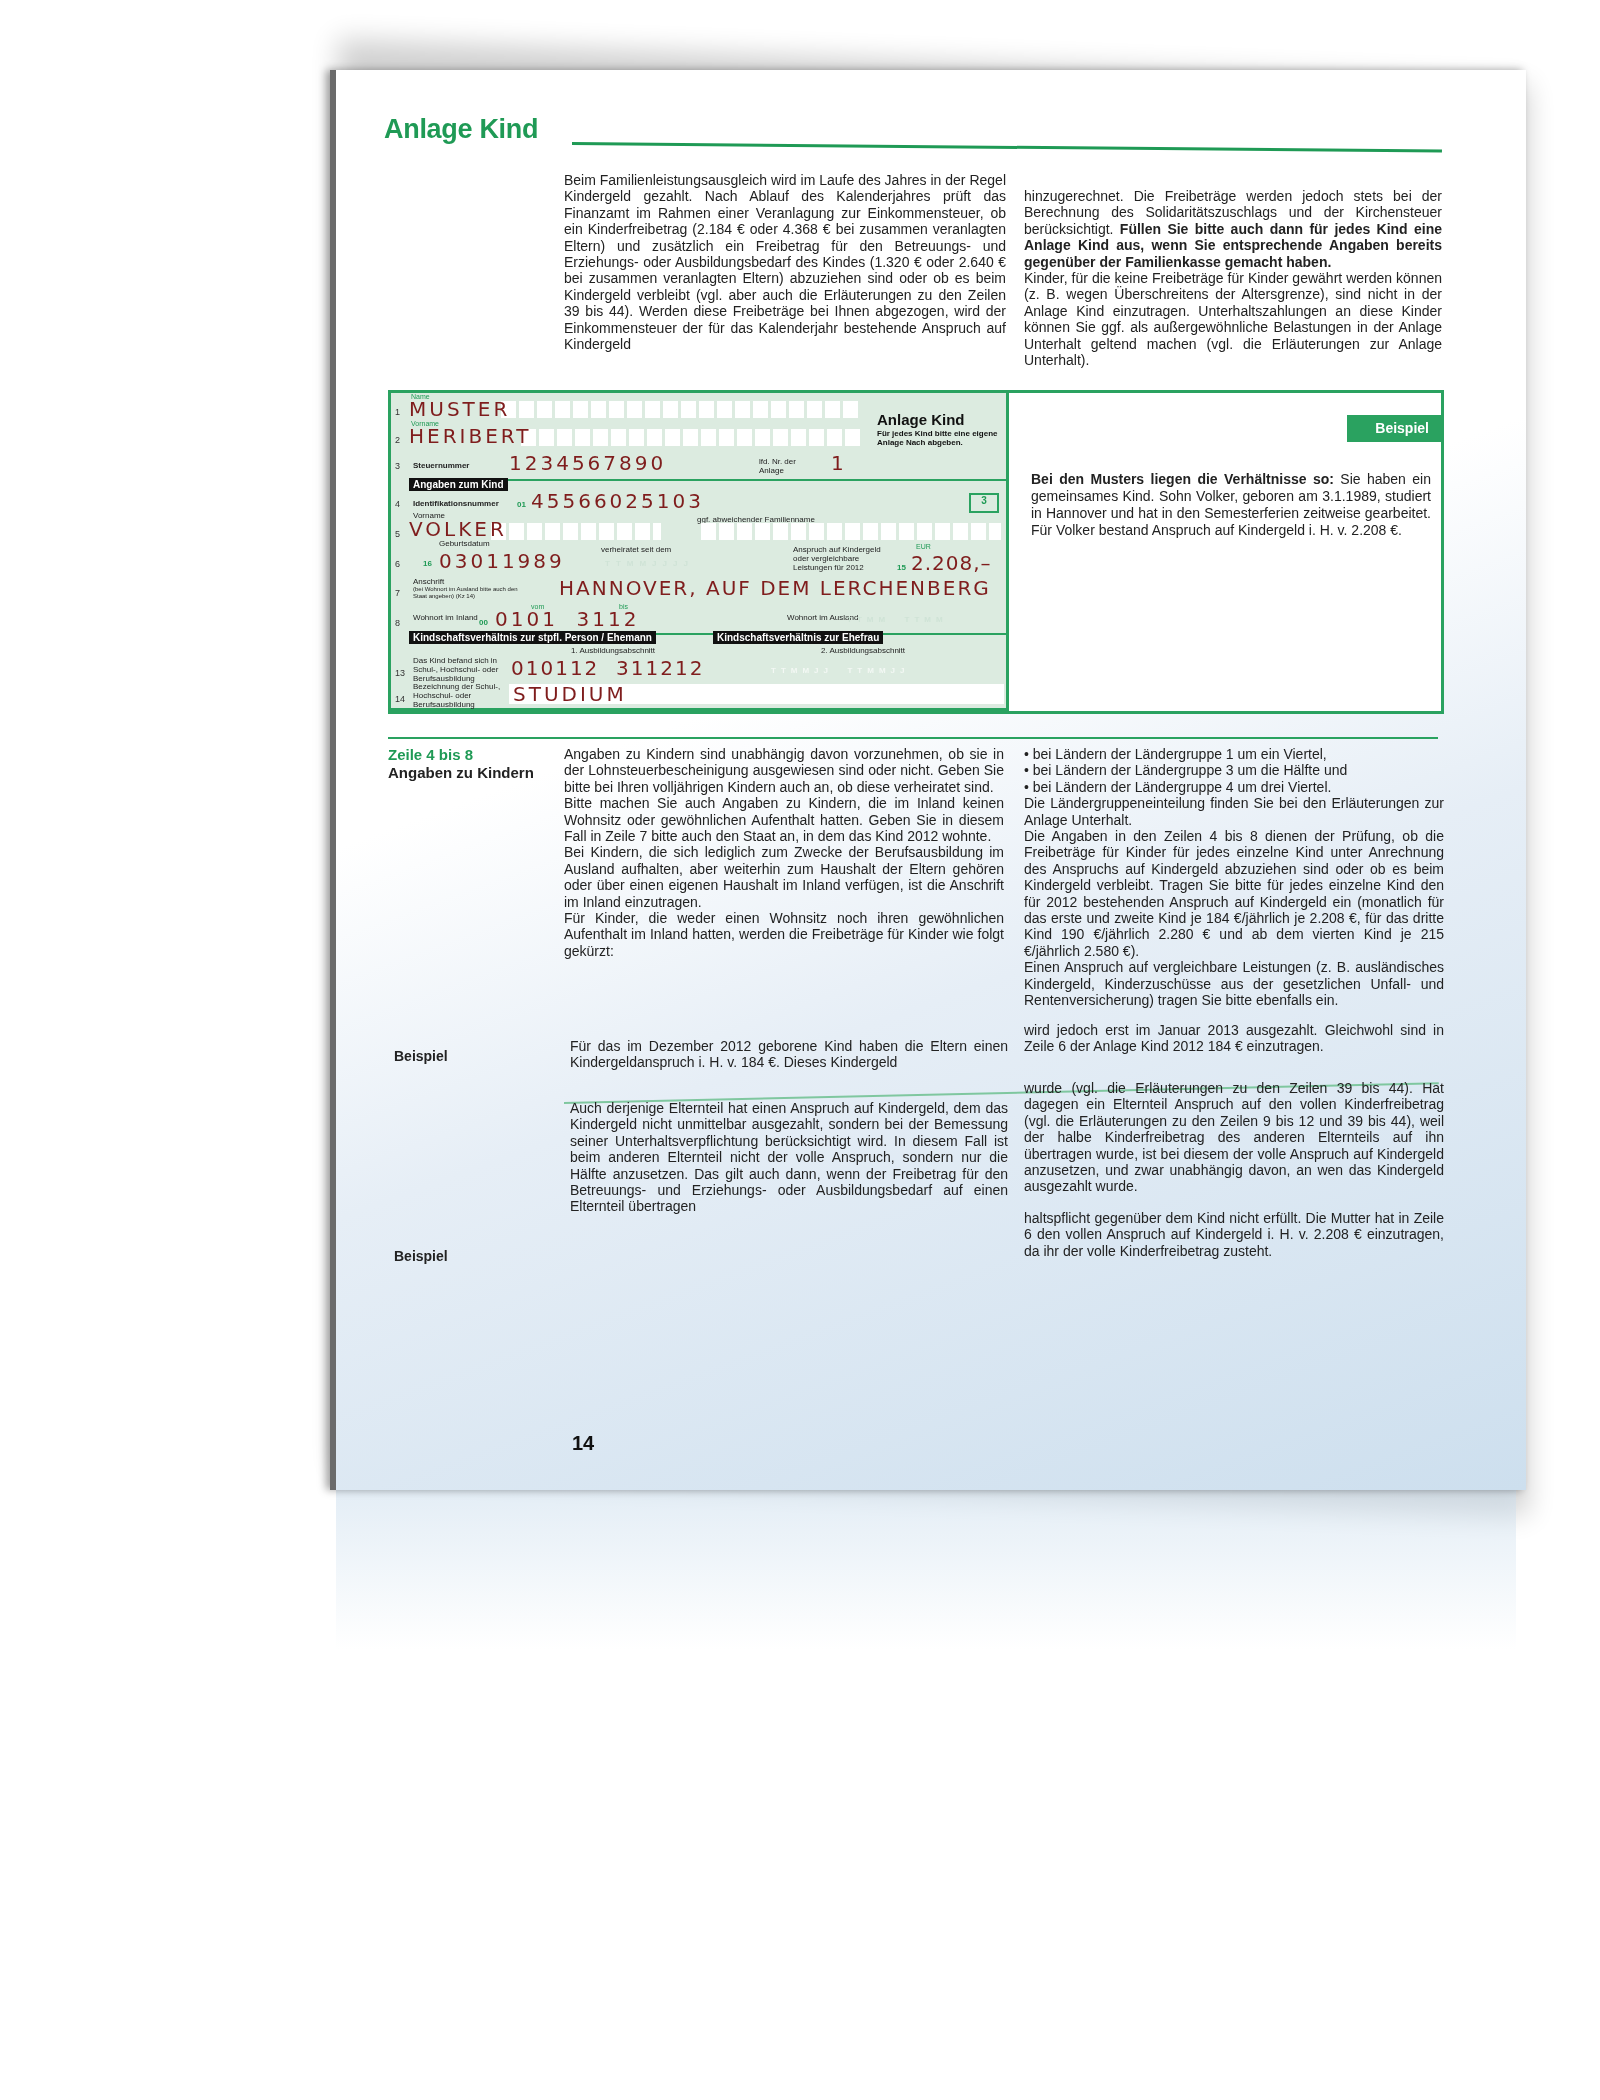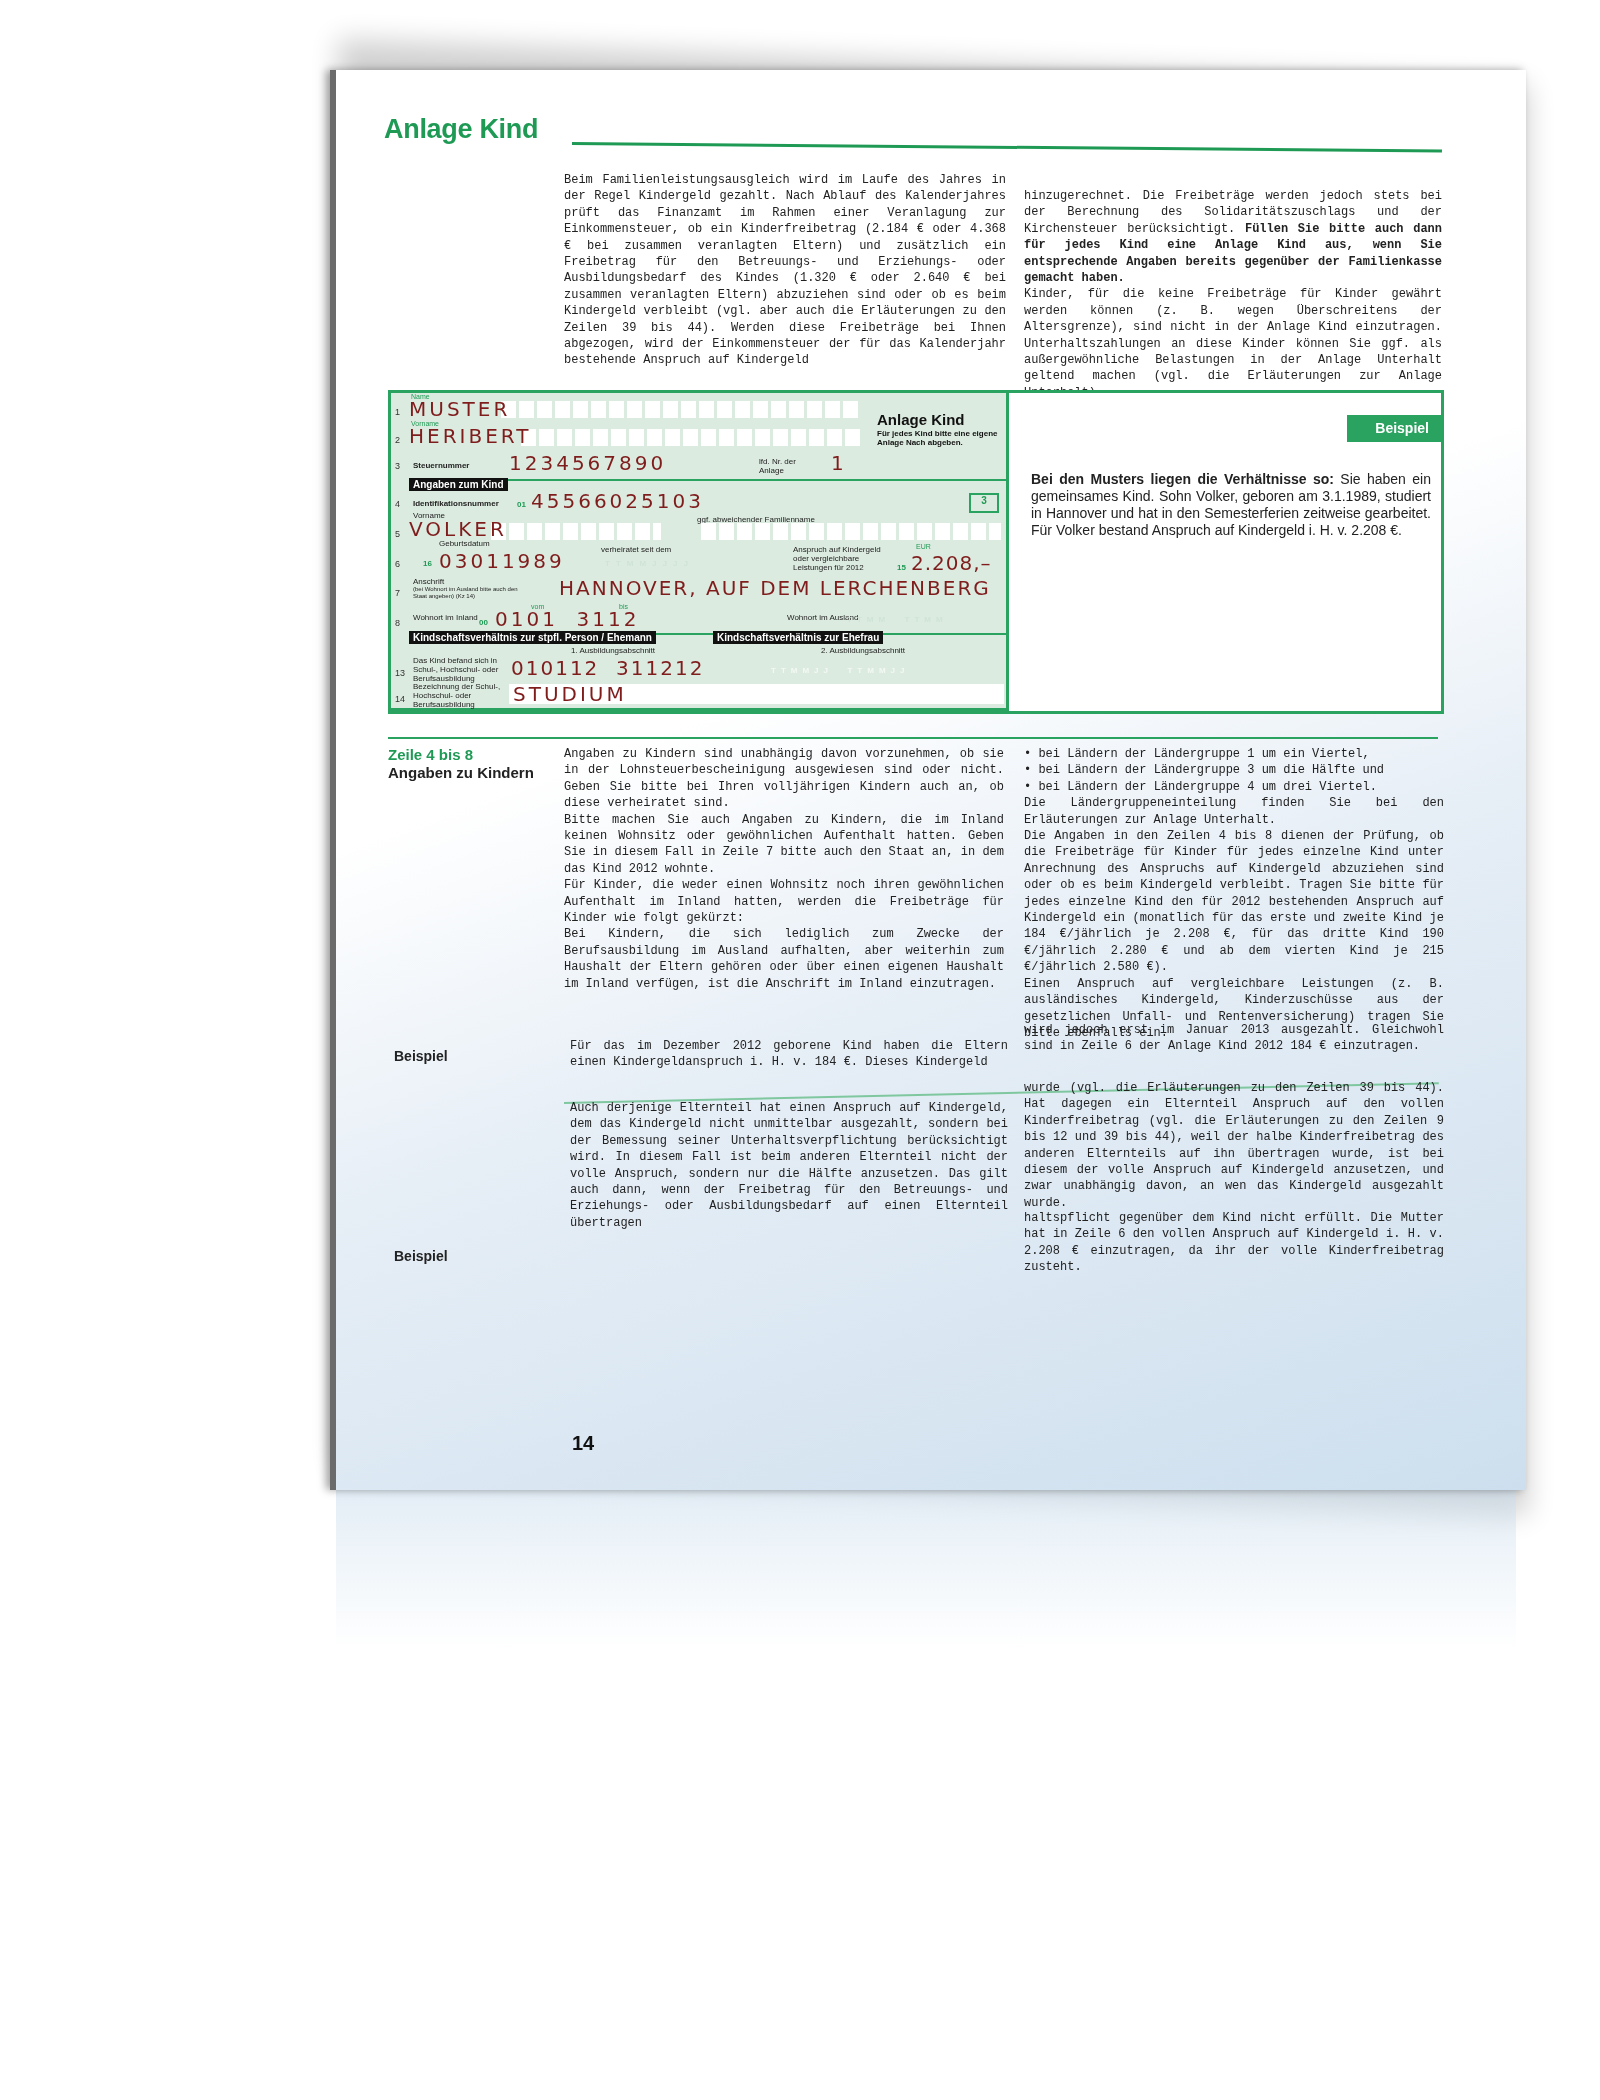--- a/index.html
+++ b/index.html
@@ -21,21 +21,21 @@
   }
   .reflection {
     position:absolute; left:336px; top:1490px; width:1180px; height:160px;
     background:linear-gradient(180deg, rgba(205,223,238,.55), rgba(255,255,255,0));
   }
   .title {
     position:absolute; left:48px; top:44px; color:#1f9a55; font-weight:bold; font-size:27px;
     font-family:"Liberation Sans", sans-serif; letter-spacing:-.3px;
   }
   .title-rule { position:absolute; left:236px; top:72px; width:870px; height:3px; background:#1f9a55; transform:rotate(0.5deg); transform-origin:left; }
-  .col { position:absolute; font-size:12px; line-height:16.4px; color:#222; font-family:Liberation Mono, monospace; text-align:justify; }
+  .col { position:absolute; font-size:14px; line-height:16.4px; color:#222; font-family:Liberation Sans, sans-serif; text-align:justify; }
   .col p { margin:0; }
   .col b { font-weight:bold; }
   .intro-left { left:228px; top:102px; width:442px; }
   .intro-right { left:688px; top:118px; width:418px; }
 
   
   .form {
     position:absolute; left:52px; top:320px; width:1050px; height:318px;
     border:3px solid #2aa260; background:#fff;
   }
@@ -181,22 +181,22 @@
   </div>
 
   <div class="sec-rule" style="top:667px"></div>
   <div class="side-head" style="top:676px">
     <div class="g">Zeile 4 bis 8</div>
     <div class="k">Angaben zu Kindern</div>
   </div>
   <div class="col" style="left:228px;top:676px;width:440px">
     <p>Angaben zu Kindern sind unabhängig davon vorzunehmen, ob sie in der Lohnsteuerbescheinigung ausgewiesen sind oder nicht. Geben Sie bitte bei Ihren volljährigen Kindern auch an, ob diese verheiratet sind.</p>
     <p>Bitte machen Sie auch Angaben zu Kindern, die im Inland keinen Wohnsitz oder gewöhnlichen Aufenthalt hatten. Geben Sie in diesem Fall in Zeile 7 bitte auch den Staat an, in dem das Kind 2012 wohnte.</p>
+    <p>Bei Kindern, die sich lediglich zum Zwecke der Berufsausbildung im Ausland aufhalten, aber weiterhin zum Haushalt der Eltern gehören oder über einen eigenen Haushalt im Inland verfügen, ist die Anschrift im Inland einzutragen.</p>
     <p>Für Kinder, die weder einen Wohnsitz noch ihren gewöhnlichen Aufenthalt im Inland hatten, werden die Freibeträge für Kinder wie folgt gekürzt:</p>
-    <p>Bei Kindern, die sich lediglich zum Zwecke der Berufsausbildung im Ausland aufhalten, aber weiterhin zum Haushalt der Eltern gehören oder über einen eigenen Haushalt im Inland verfügen, ist die Anschrift im Inland einzutragen.</p>
   </div>
   <div class="col" style="left:688px;top:676px;width:420px">
     <ul class="bul">
       <li>bei Ländern der Ländergruppe 1 um ein Viertel,</li>
       <li>bei Ländern der Ländergruppe 3 um die Hälfte und</li>
       <li>bei Ländern der Ländergruppe 4 um drei Viertel.</li>
     </ul>
     <p>Die Ländergruppeneinteilung finden Sie bei den Erläuterungen zur Anlage Unterhalt.</p>
     <p>Die Angaben in den Zeilen 4 bis 8 dienen der Prüfung, ob die Freibeträge für Kinder für jedes einzelne Kind unter Anrechnung des Anspruchs auf Kindergeld abzuziehen sind oder ob es beim Kindergeld verbleibt. Tragen Sie bitte für jedes einzelne Kind den für 2012 bestehenden Anspruch auf Kindergeld ein (monatlich für das erste und zweite Kind je 184 €/jährlich je 2.208 €, für das dritte Kind 190 €/jährlich 2.280 € und ab dem vierten Kind je 215 €/jährlich 2.580 €).</p>
     <p>Einen Anspruch auf vergleichbare Leistungen (z. B. ausländisches Kindergeld, Kinderzuschüsse aus der gesetzlichen Unfall- und Rentenversicherung) tragen Sie bitte ebenfalls ein.</p>

